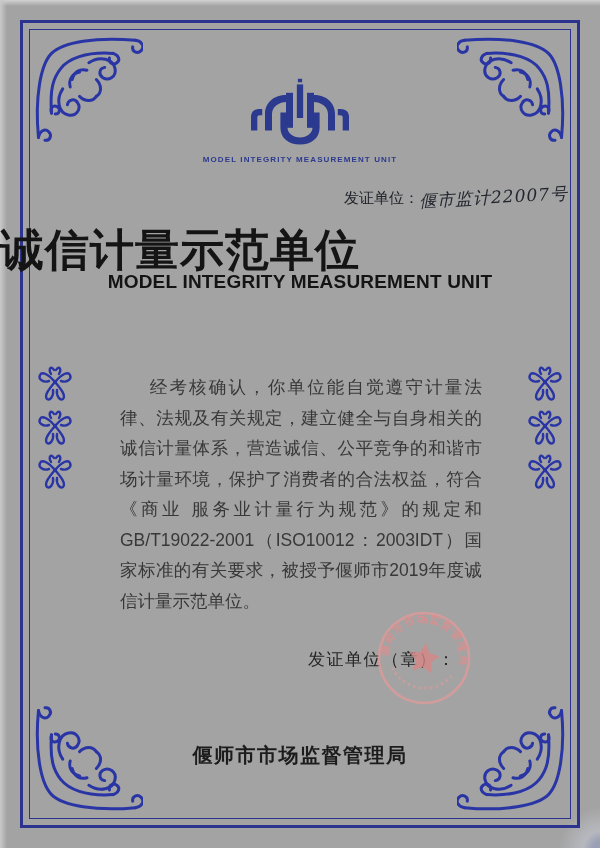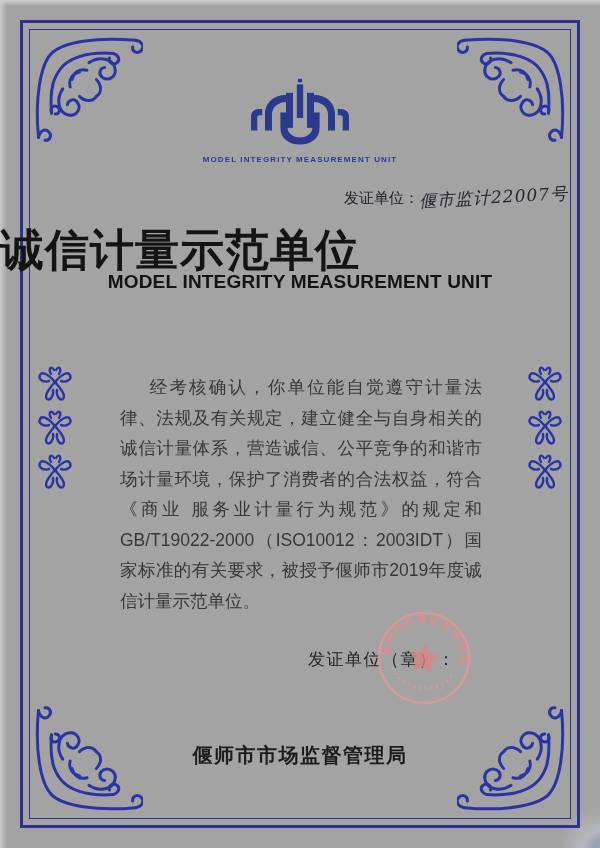--- a/index.html
+++ b/index.html
@@ -170,21 +170,21 @@
   <div class="logo-caption">MODEL INTEGRITY MEASUREMENT UNIT</div>
 
   <div class="certno">
     <span class="certno-label">发证单位：</span><span class="certno-value">偃市监计22007号</span>
   </div>
 
   <div class="title-zh">诚信计量示范单位</div>
   <div class="title-en">MODEL INTEGRITY MEASUREMENT UNIT</div>
 
 
-  <div class="body-text">经考核确认，你单位能自觉遵守计量法律、法规及有关规定，建立健全与自身相关的诚信计量体系，营造诚信、公平竞争的和谐市场计量环境，保护了消费者的合法权益，符合《商业 服务业计量行为规范》的规定和GB/T19022-2000（ISO10012：2003IDT）国家标准的有关要求，被授予偃师市2019年度诚信计量示范单位。</div>
+  <div class="body-text">经考核确认，你单位能自觉遵守计量法律、法规及有关规定，建立健全与自身相关的诚信计量体系，营造诚信、公平竞争的和谐市场计量环境，保护了消费者的合法权益，符合《商业 服务业计量行为规范》的规定和GB/T19022-2001（ISO10012：2003IDT）国家标准的有关要求，被授予偃师市2019年度诚信计量示范单位。</div>
 
   <div class="issuer-label">发证单位（章）：</div>
 
   <svg class="seal" viewBox="0 0 112 112">
     <defs>
       <path id="sealTop" d="M20,56 A36,36 0 0 1 92,56" fill="none"></path>
     </defs>
     <circle cx="56" cy="56" r="45" fill="none" stroke="#e49a9a" stroke-width="2.6" opacity="0.85"></circle>
     <text font-size="10.5" fill="#dd8f8f" letter-spacing="1.5" font-weight="bold">
       <textPath href="#sealTop" startOffset="50%" text-anchor="middle">偃师市市场监督管理局</textPath>

